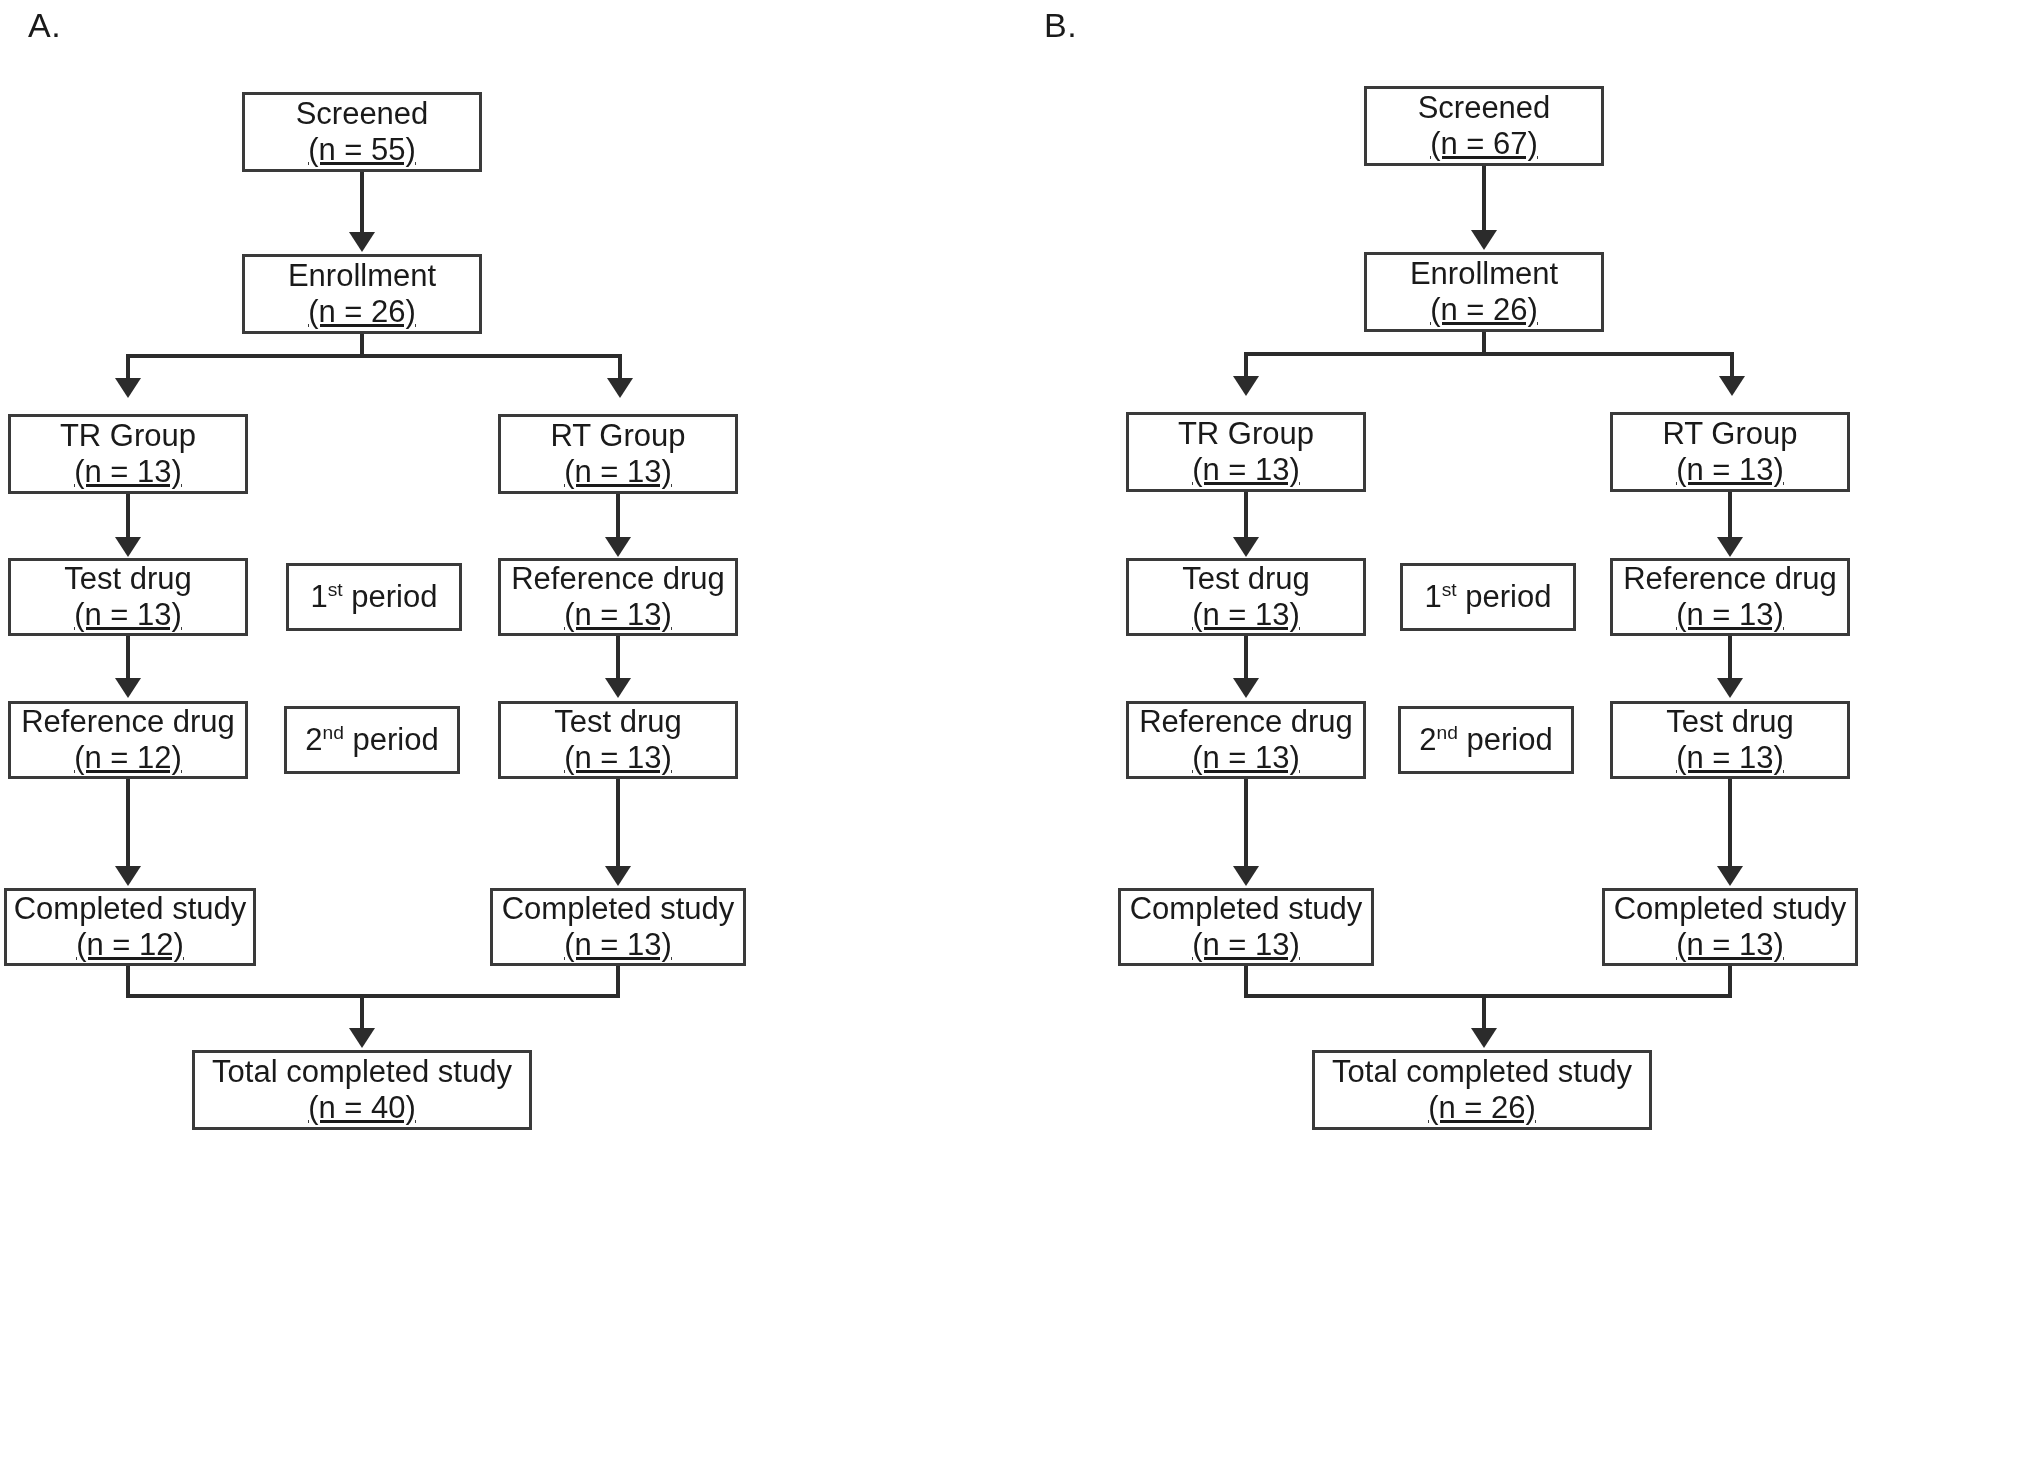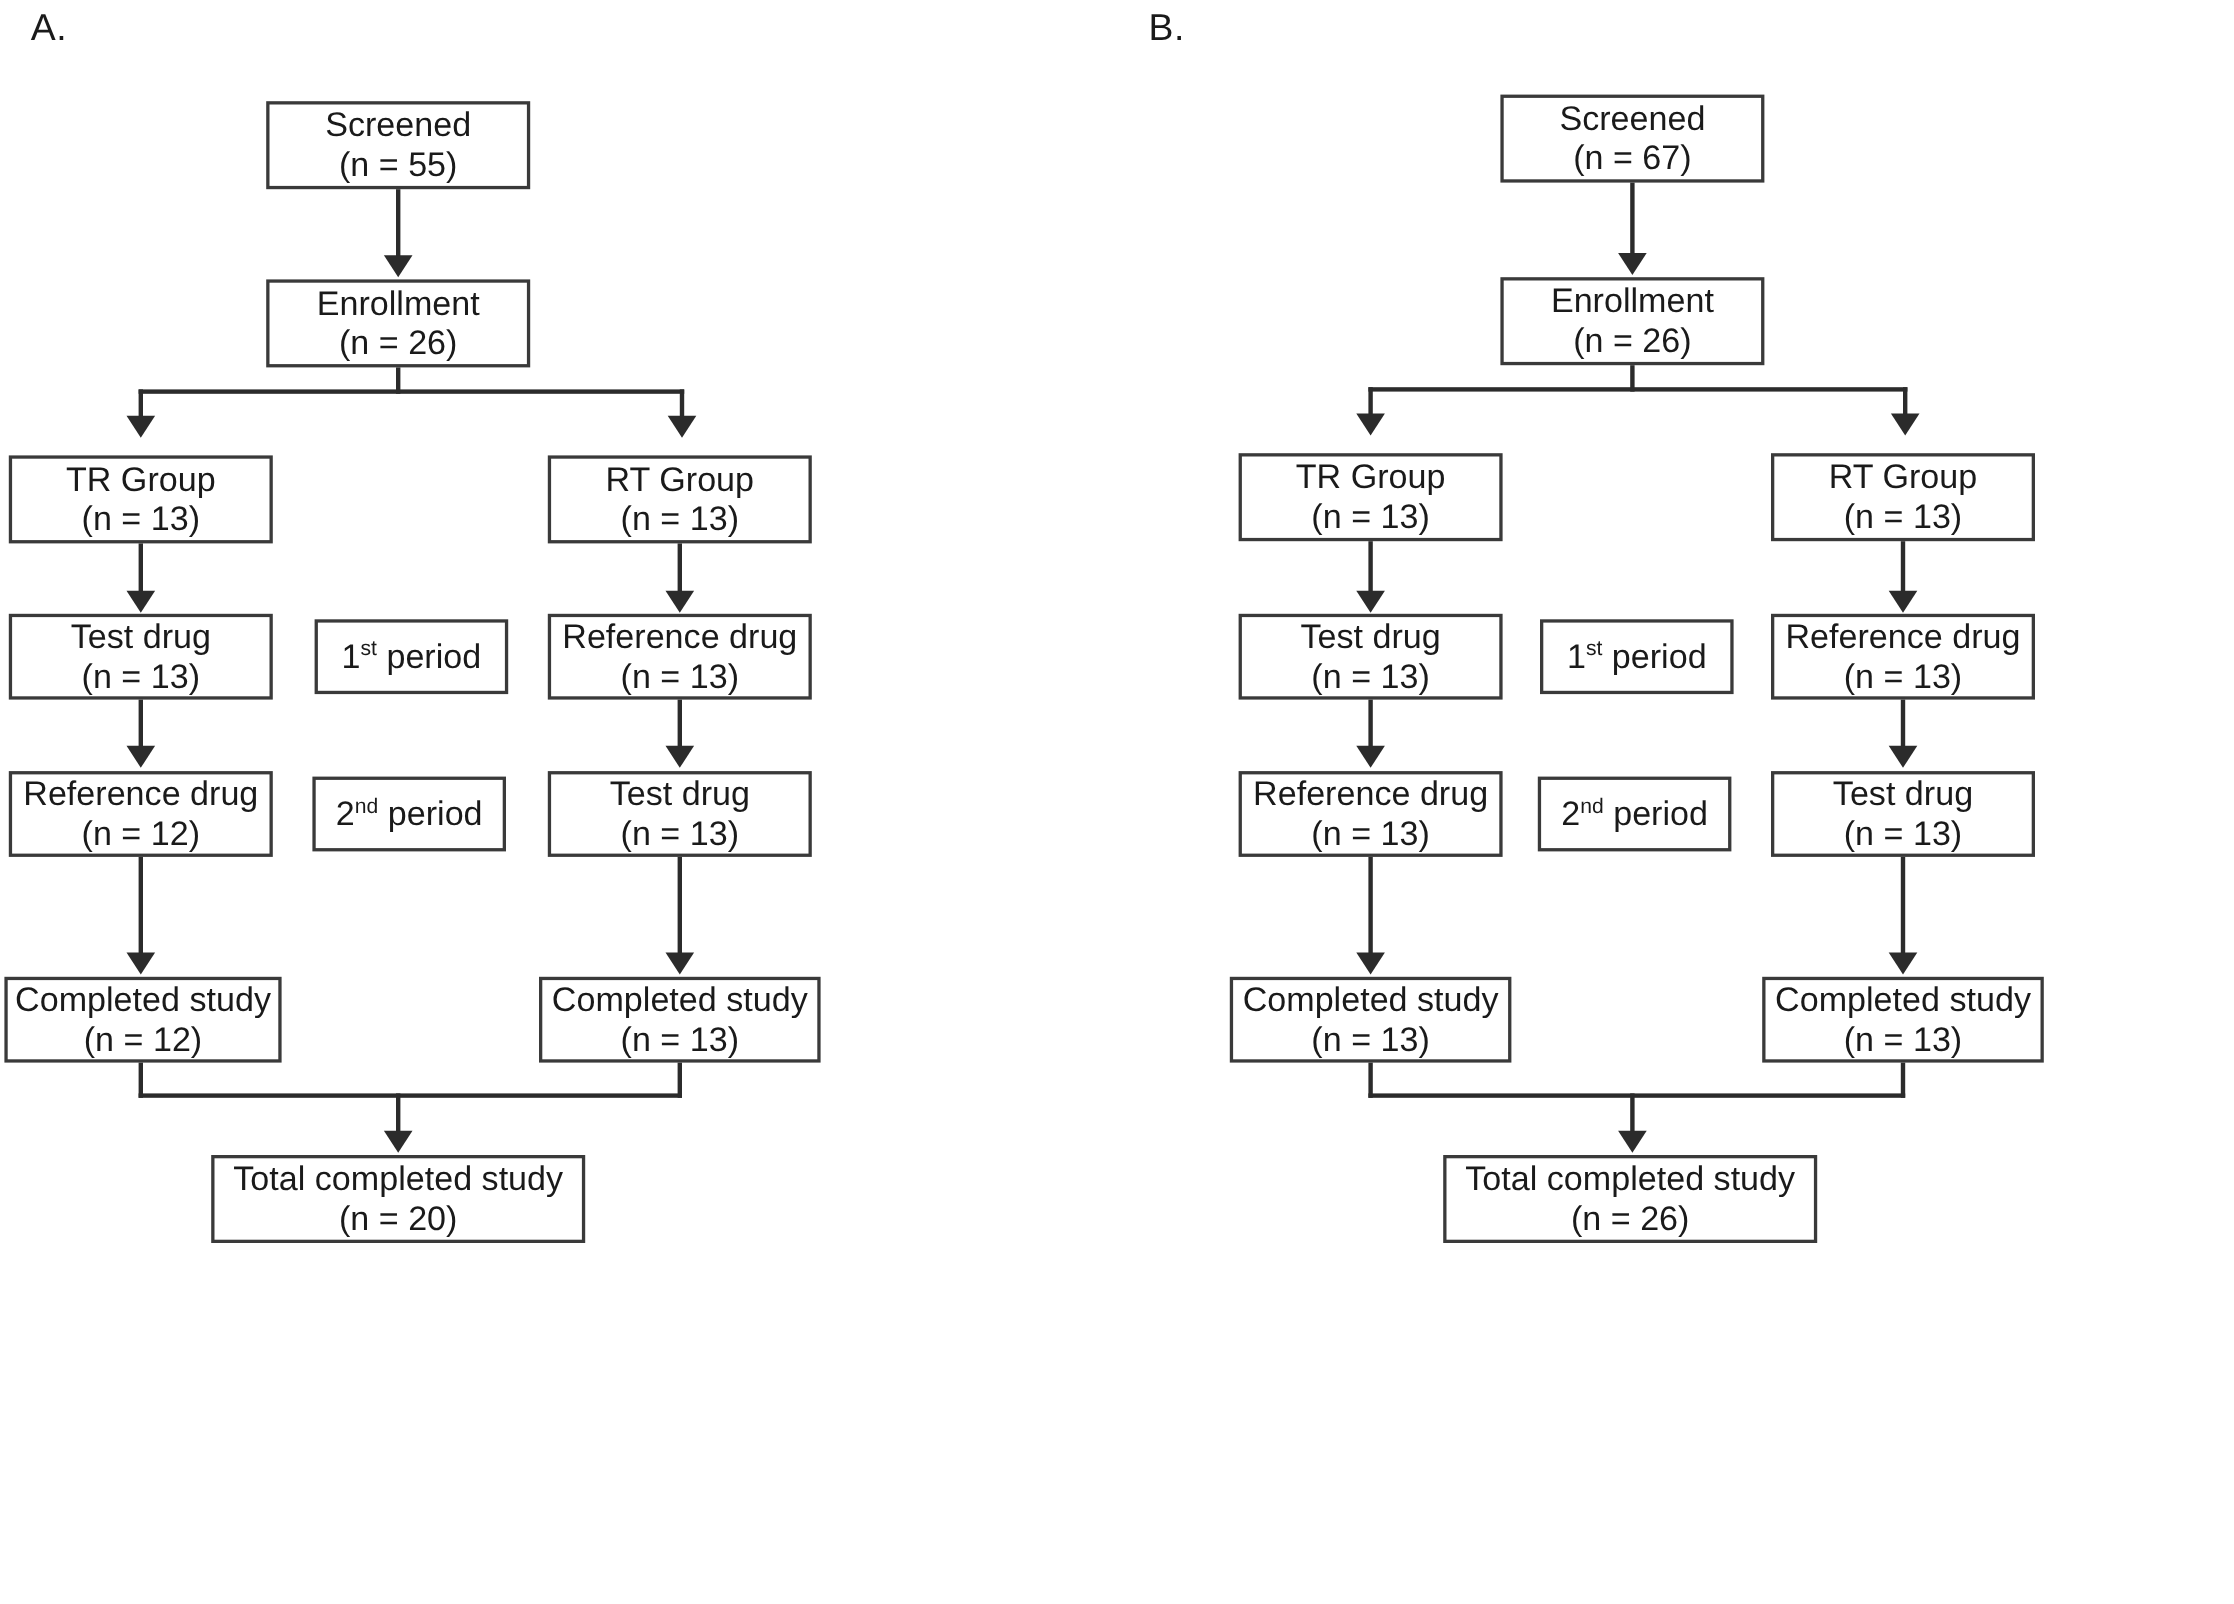--- a/index.html
+++ b/index.html
@@ -50,21 +50,21 @@
     text-align: center;
     font-size: 31px;
     line-height: 1.12;
     color: #1a1a1a;
     padding: 2px 4px;
   }
   .node .l1, .node .l2 {
     display: block;
     white-space: nowrap;
   }
-  .node .l2 { margin-top: 1px; }
+  .node .l2 { margin-top: 1px; text-decoration: underline; }
 
   .node.period {
     justify-content: center;
   }
   .node.period .l1 { }
   sup {
     font-size: 0.62em;
     vertical-align: super;
     line-height: 0;
   }
@@ -176,21 +176,21 @@
     </div>
 
     <div class="vline" style="left:126px; top:966px; height:32px;"></div>
     <div class="vline" style="left:616px; top:966px; height:32px;"></div>
     <div class="hline" style="left:126px; top:994px; width:494px;"></div>
     <div class="vline" style="left:360px; top:994px; height:38px;"></div>
     <div class="arrowhead" style="left:349px; top:1028px;"></div>
 
     <div class="node" style="left:192px; top:1050px; width:340px; height:80px;">
       <span class="l1">Total completed study</span>
-      <span class="l2">(n = 20)</span>
+      <span class="l2">(n = 40)</span>
     </div>
   </div>
 
   <div class="panel" id="panel-b">
 
     <div class="panel-label" style="left:28px; top:6px;">B.</div>
 
     <div class="node" style="left:348px; top:86px; width:240px; height:80px;">
       <span class="l1">Screened</span>
       <span class="l2">(n = 67)</span>

